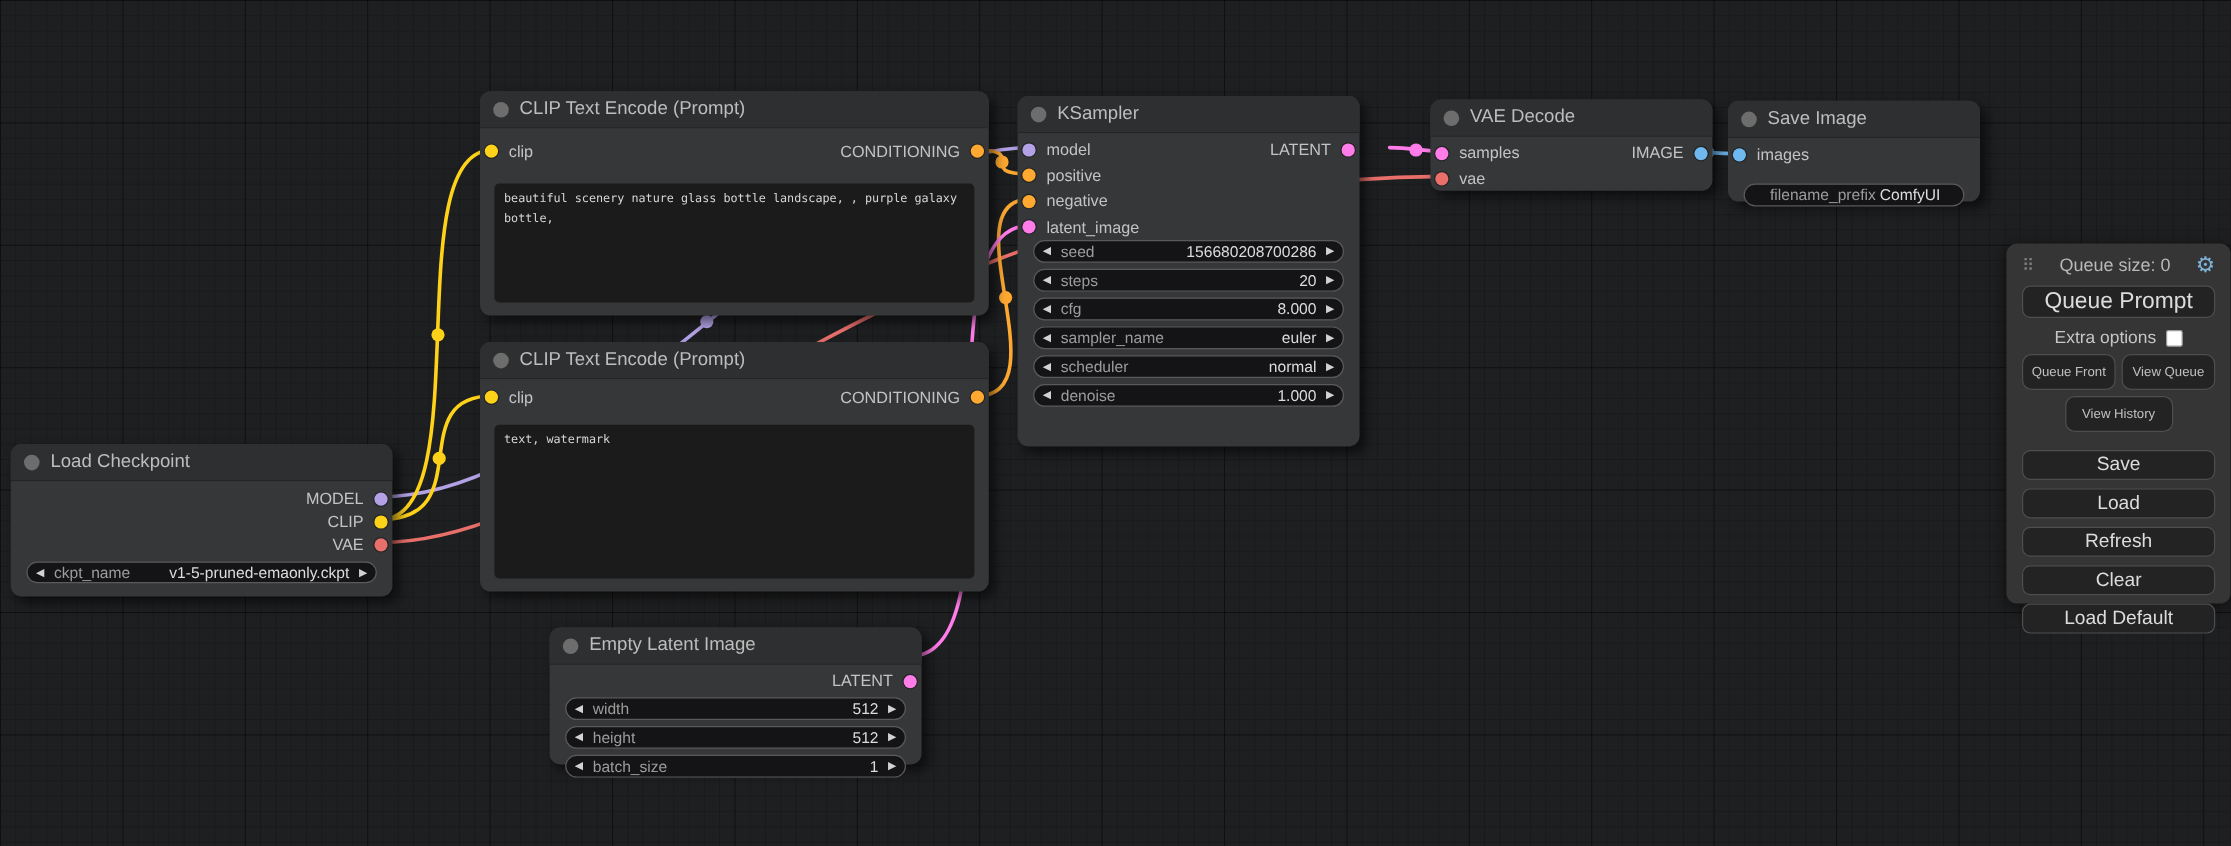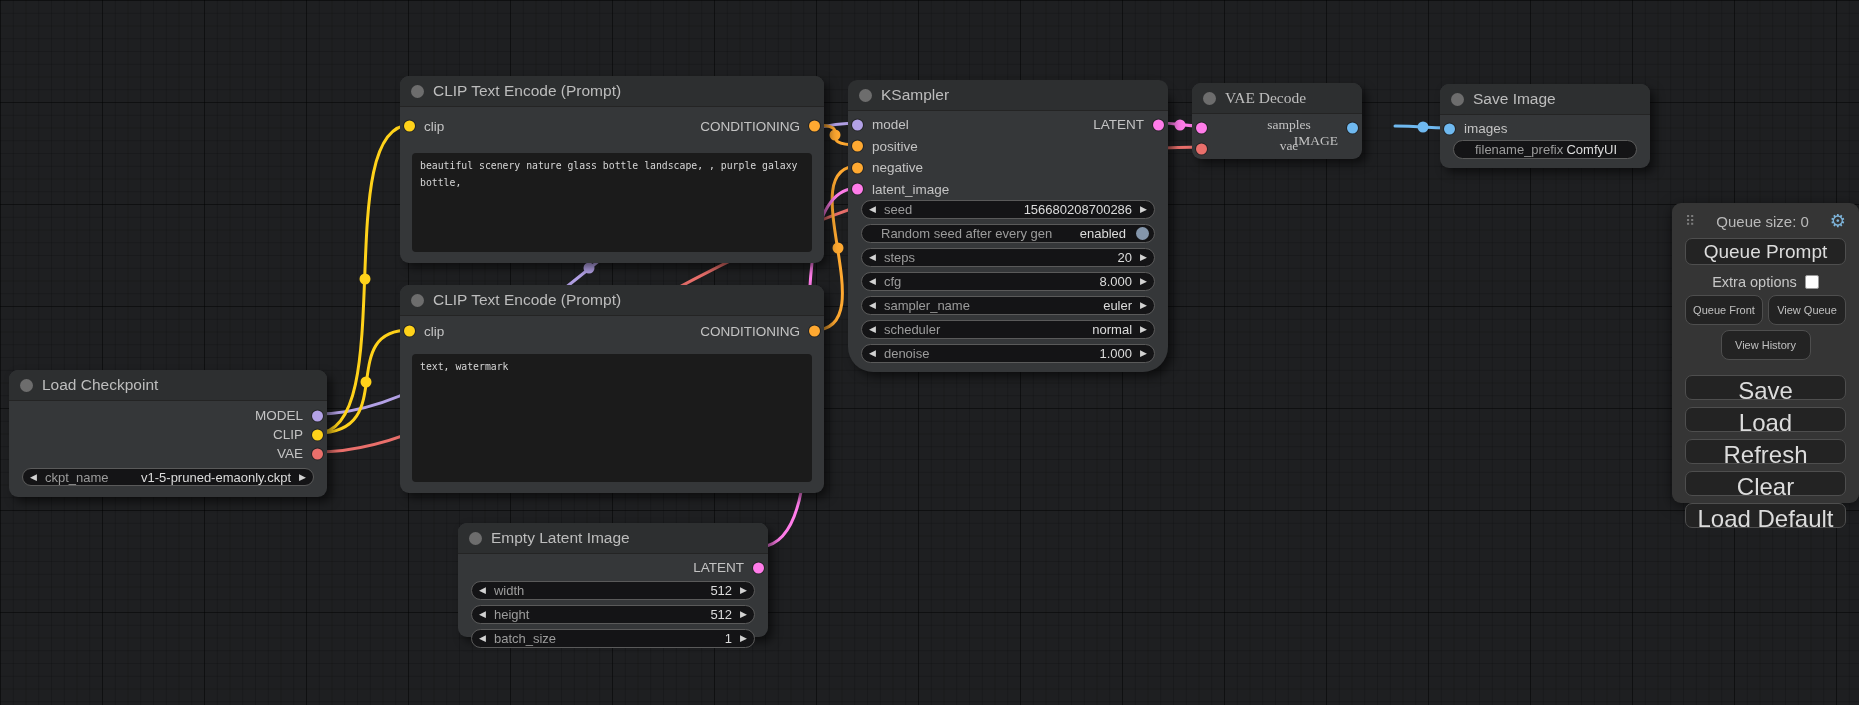--- a/index.html
+++ b/index.html
@@ -54,39 +54,39 @@
   .toggle-dot{width:13px;height:13px;border-radius:50%;background:var(--c,#8496ab);flex:none;margin-left:6px;margin-right:-2px;}
   .prompt{
     flex:1;margin:8px 12px 11px;background:#1b1b1b;border:none;border-radius:4px;
     resize:none;color:#d6d6d6;padding:5px 8px;outline:none;
     font-family:"DejaVu Sans Mono",monospace;font-size:9.8px;line-height:1.72;
   }
   
   #n-ckpt   {left:9px;   top:370px;width:318px;height:127px;}
   #n-clip1  {left:400px; top:76px; width:424px;height:187px;}
   #n-clip2  {left:400px; top:285px;width:424px;height:208px;}
-  #n-ksamp  {left:848px; top:80px; width:320px;height:292px;border-radius:25px;}
+  #n-ksamp  {left:848px; top:80px; width:285px;height:292px;}
   #n-latent {left:458px; top:503px;width:310px;height:114px;margin-top:20px;}
-  #n-vae    {left:1192px;top:83px; width:170px;height:76px;font-family:Liberation Serif, serif;}
+  #n-vae    {left:1192px;top:83px; width:235px;height:76px;}
   #n-save   {left:1440px;top:84px; width:210px;height:84px;}
   #n-ckpt .rows{padding-top:5px;}
   #n-ckpt .prow{height:19px;}
   #n-ckpt .pill{margin-top:5px;height:18px;}
   #n-clip1 .prow{height:38px;}
   #n-clip2 .prow{height:30px;}
   #n-ksamp .rows{padding-top:3px;}
   #n-ksamp .prow{height:21.5px;}
   #n-latent .rows{padding-top:3px;}
   #n-latent .prow{height:21px;}
   #n-latent .pill{margin-top:3px;margin-bottom:2px;}
   #n-vae .rows{padding-top:3px;}
-  #n-vae .prow{height:21px;flex-direction:column;}
+  #n-vae .prow{height:21px;}
   #n-save .rows{padding-top:3px;}
   #n-save .prow{height:21px;}
-  #n-save .pill{margin-top:1px;}
+  #n-save .pill{margin-top:14px;}
   #n-save .pill .wl{margin-left:14px;}
   #n-save .pill .wv{margin-right:12px;}
   
   .qpanel{
     position:absolute;left:1672px;top:203px;width:187px;height:300px;z-index:3;
     background:#353535;border-radius:9px;box-shadow:0 3px 14px rgba(0,0,0,.55);
     padding:9px 13px;box-sizing:border-box;display:flex;flex-direction:column;
   }
   .qhead{display:flex;align-items:center;justify-content:space-between;color:#b9b9b9;font-size:15px;margin-bottom:8px;}
   .qhandle{color:#7d7d7d;font-size:14px;cursor:grab;}
@@ -94,21 +94,21 @@
   .qbtn{
     background:#232323;border:1px solid #4e4e4e;color:#dcdcdc;border-radius:7px;
     font-family:inherit;cursor:pointer;display:block;width:100%;box-sizing:border-box;
   }
   .qmain{height:27px;font-size:19px;flex:none;}
   .qextra{display:flex;align-items:center;justify-content:center;gap:8px;color:#c6c6c6;font-size:14.5px;margin:9px 0 5px;}
   .qcheck{width:14px;height:14px;background:#ffffff;border-radius:2px;border:1px solid #9a9a9a;box-sizing:border-box;cursor:pointer;}
   .qsmallrow{display:flex;gap:5px;margin-bottom:5px;}
   .qsmall{height:30px;font-size:11px;border-radius:8px;padding:0 6px;color:#c0c0c0;flex:1;}
   .qhist{width:90px;margin:0 auto 15px;flex:none;}
-  .qbig{height:25px;font-size:24px;margin-bottom:7px;flex:none;}
+  .qbig{height:25px;font-size:16px;margin-bottom:7px;flex:none;}
 </style>
 </head>
 <body>
 
 <div class="stage">
 
   <svg class="links">
     <g class="wire" style="--c: #b3a1e6;">
       <path d="M317,414 C500,414 680,123 858,123"></path>
       <circle cx="589" cy="268" r="5.5"></circle>
@@ -229,25 +229,20 @@
       <div class="prow">
         <span class="dot din" style="--c: #ff7ce9;"></span>
         <span class="lab">latent_image</span>
       </div>
     </div>
     <div class="pill">
       <span class="arr">◀</span>
       <span class="wl">seed</span>
       <span class="wv">156680208700286</span>
       <span class="arr">▶</span>
-    </div>
-    <div class="pill plain">
-      <span class="wl">Random seed after every gen</span>
-      <span class="wv">enabled</span>
-      <span class="toggle-dot" style="--c: #8496ab;"></span>
     </div>
     <div class="pill">
       <span class="arr">◀</span>
       <span class="wl">steps</span>
       <span class="wv">20</span>
       <span class="arr">▶</span>
     </div>
     <div class="pill">
       <span class="arr">◀</span>
       <span class="wl">cfg</span>

